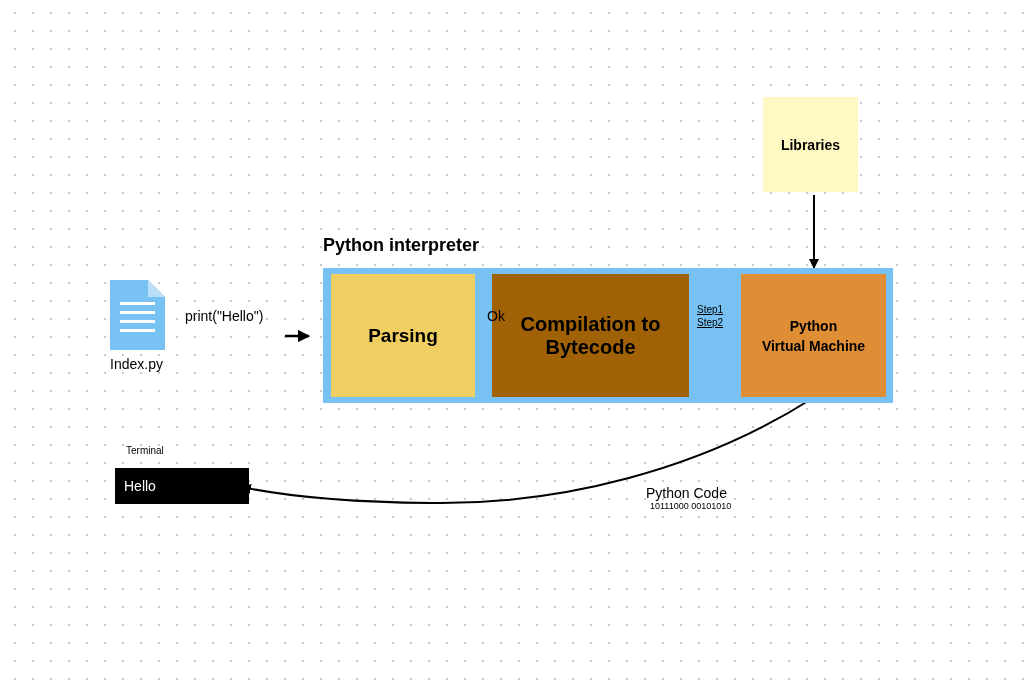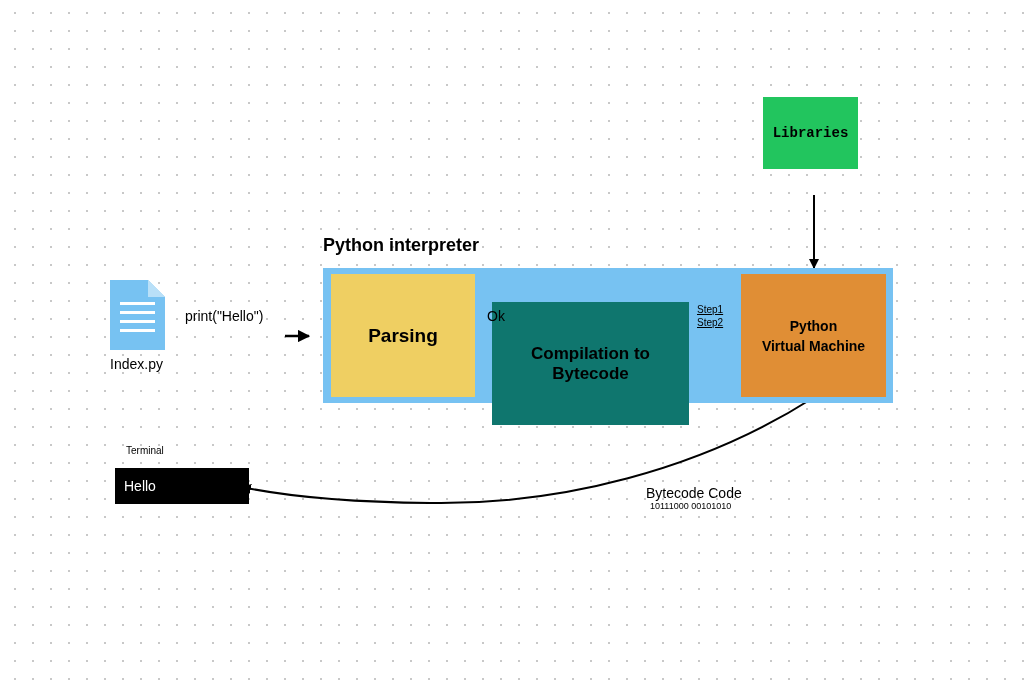--- a/index.html
+++ b/index.html
@@ -7,25 +7,25 @@
     width: 1024px; height: 682px; position: relative; overflow: hidden;
     background-color: #ffffff;
     background-image: radial-gradient(circle, #c8c8c8 1px, transparent 1.3px);
     background-size: 18px 18px;
     background-position: 6px 4px;
     font-family: "Liberation Sans", sans-serif;
     color: #000;
   }
   .abs { position: absolute; }
   .box { position: absolute; display: flex; align-items: center; justify-content: center; text-align: center; font-weight: bold; }
-  #libraries { left: 763px; top: 97px; width: 95px; height: 72px; background: #22c55e; font-size: 14px; font-family: Liberation Mono, monospace; }
+  #libraries { left: 763px; top: 97px; width: 95px; height: 95px; background: #fef9c3; font-size: 14px; }
   #interp-title { left: 323px; top: 235px; font-size: 18px; font-weight: bold; }
   #interp { left: 323px; top: 268px; width: 570px; height: 135px; background: #77c2f2; }
   #parsing { left: 331px; top: 274px; width: 144px; height: 123px; background: #efcf62; font-size: 19px; }
-  #compile { left: 492px; top: 274px; width: 197px; height: 123px; background: #0f766e; font-size: 17px; margin-top: 28px; }
+  #compile { left: 492px; top: 274px; width: 197px; height: 123px; background: #a16207; font-size: 20px; }
   #pvm { left: 741px; top: 274px; width: 145px; height: 123px; background: #e08e35; font-size: 14px; line-height: 20px; flex-direction: column; }
   #ok-label { left: 462px; top: 308px; font-size: 14px; margin-left: 25px; }
   #step-labels { left: 697px; top: 303px; font-size: 10px; line-height: 13px; text-decoration: underline; }
   #code-label { left: 185px; top: 308px; font-size: 14px; }
   #file-label { left: 110px; top: 356px; font-size: 14px; text-align: center; }
   #terminal-label { left: 118px; top: 445px; font-size: 10px; margin-left: 8px; }
   #terminal { left: 115px; top: 468px; width: 134px; height: 36px; background: #000; color: #fff; font-size: 14px; display: flex; align-items: center; padding-left: 9px; box-sizing: border-box; }
   #mc-label { left: 646px; top: 485px; font-size: 14px; }
   #mc-bits { left: 650px; top: 501px; font-size: 9px; }
   svg.overlay { position: absolute; left: 0; top: 0; }
@@ -80,14 +80,14 @@
 </div>
 
 <div class="abs" id="code-label">print("Hello")</div>
 <div class="abs" id="file-label">Index.py</div>
 
 <div class="abs" id="terminal-label">Terminal</div>
 <div class="abs" id="terminal">
   <span>Hello</span>
 </div>
 
-<div class="abs" id="mc-label">Bytecode Code</div>
+<div class="abs" id="mc-label">Python Code</div>
 <div class="abs" id="mc-bits">10111000 00101010</div>
 
 </body></html>

